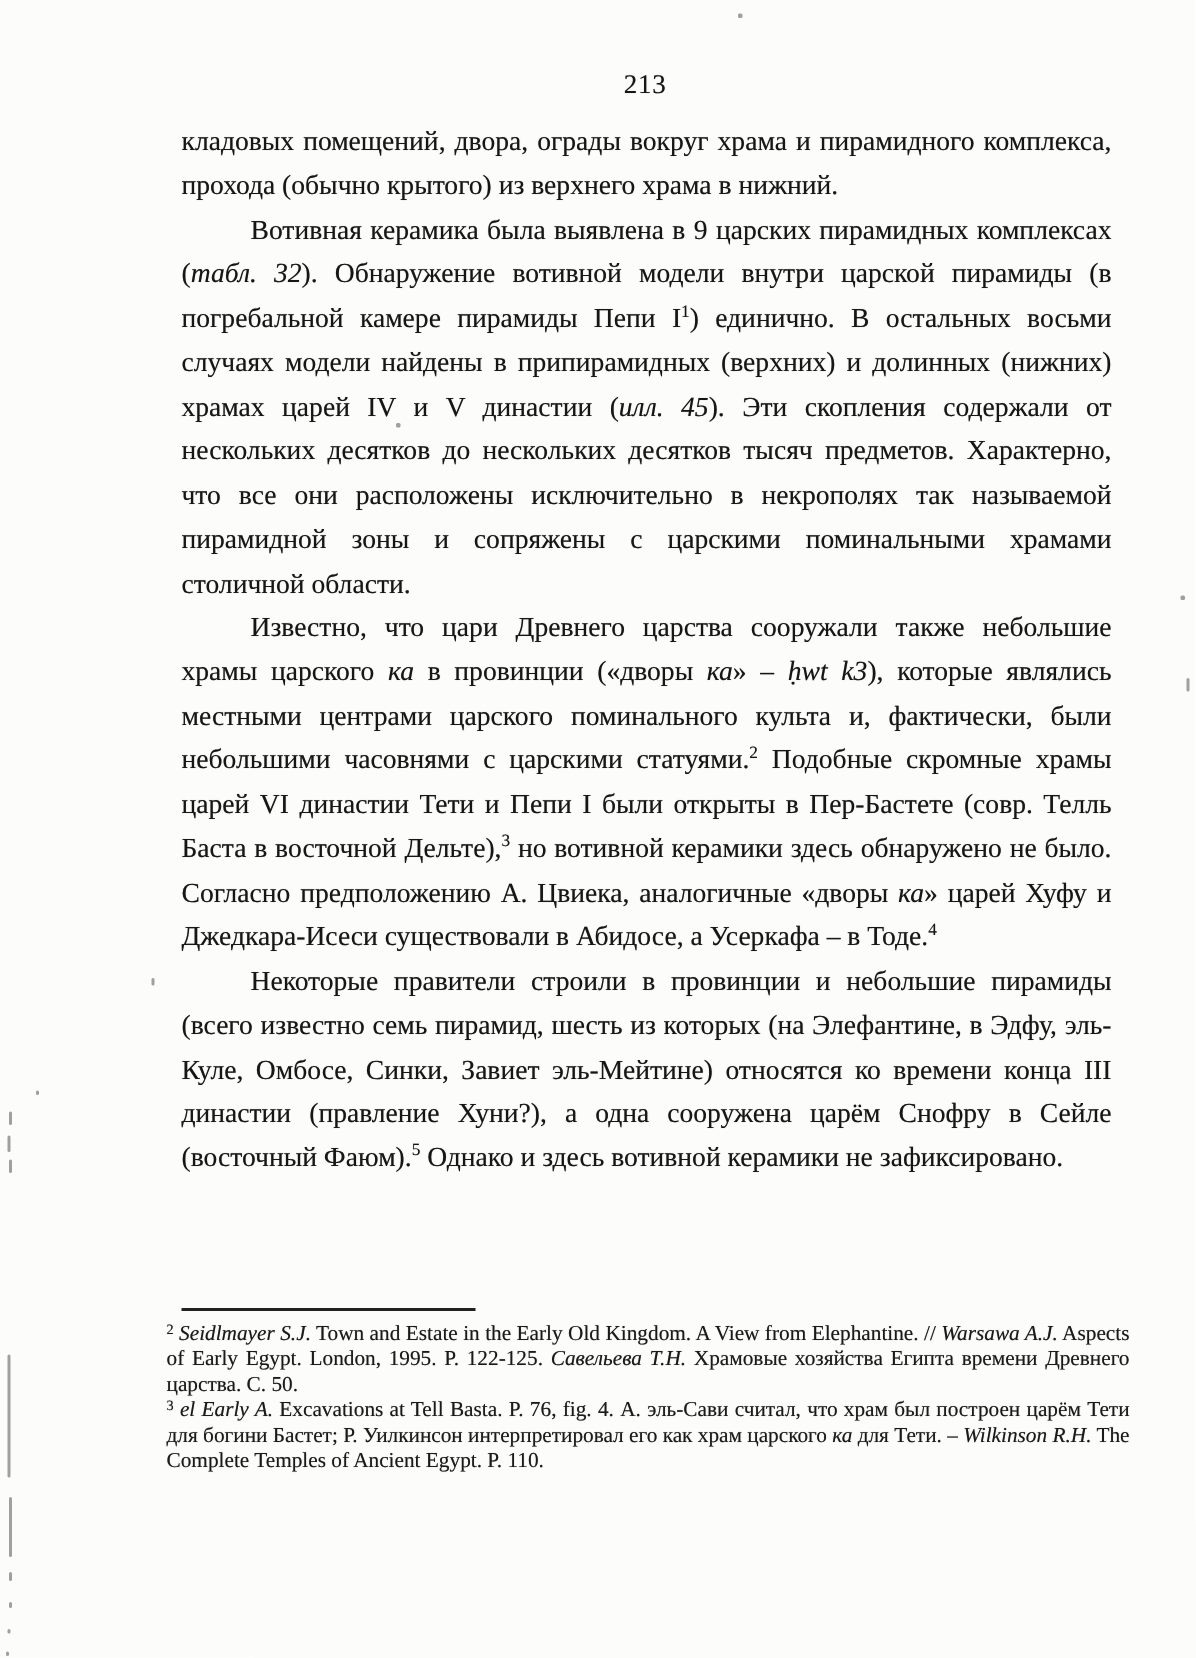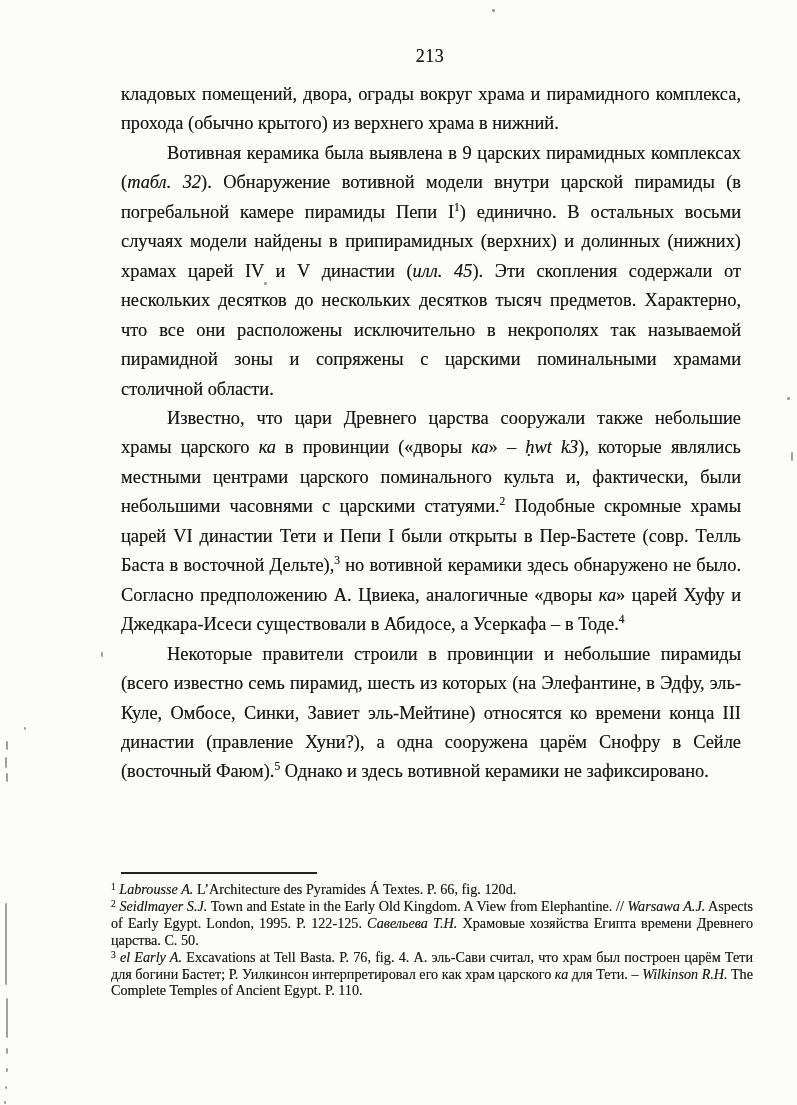--- a/index.html
+++ b/index.html
@@ -44,21 +44,20 @@
   <div class="bodytext">
       <p class="para"><span>кладовых помещений, двора, ограды вокруг храма и пирамидного комплекса, прохода (обычно крытого) из верхнего храма в нижний.</span></p>
       <p class="para indent"><span>Вотивная керамика была выявлена в 9 царских пирамидных комплексах (</span><i>табл. 32</i><span>). Обнаружение вотивной модели внутри царской пирамиды (в погребальной камере пирамиды Пепи I</span><sup class="fnref">1</sup><span>) единично. В остальных восьми случаях модели найдены в припирамидных (верхних) и долинных (нижних) храмах царей IV и V династии (</span><i>илл. 45</i><span>). Эти скопления содержали от нескольких десятков до нескольких десятков тысяч предметов. Характерно, что все они расположены исключительно в некрополях так называемой пирамидной зоны и сопряжены с царскими поминальными храмами столичной области.</span></p>
       <p class="para indent"><span>Известно, что цари Древнего царства сооружали также небольшие храмы царского </span><i>ка</i><span> в провинции («дворы </span><i>ка</i><span>» – </span><i>ḥwt k3</i><span>), которые являлись местными центрами царского поминального культа и, фактически, были небольшими часовнями с царскими статуями.</span><sup class="fnref">2</sup><span> Подобные скромные храмы царей VI династии Тети и Пепи I были открыты в Пер-Бастете (совр. Телль Баста в восточной Дельте),</span><sup class="fnref">3</sup><span> но вотивной керамики здесь обнаружено не было. Согласно предположению А. Цвиека, аналогичные «дворы </span><i>ка</i><span>» царей Хуфу и Джедкара-Исеси существовали в Абидосе, а Усеркафа – в Тоде.</span><sup class="fnref">4</sup></p>
       <p class="para indent"><span>Некоторые правители строили в провинции и небольшие пирамиды (всего известно семь пирамид, шесть из которых (на Элефантине, в Эдфу, эль-Куле, Омбосе, Синки, Завиет эль-Мейтине) относятся ко времени конца III династии (правление Хуни?), а одна сооружена царём Снофру в Сейле (восточный Фаюм).</span><sup class="fnref">5</sup><span> Однако и здесь вотивной керамики не зафиксировано.</span></p>
     </div>
 
   <div class="footnotes">
     <div class="fnsep"></div>
     <div id="fnlist">
-        <div class="footnote"><sup class="fnmark">1</sup> <i>Labrousse A.</i><span> L’Architecture des Pyramides Á Textes. P. 66, fig. 120d.</span></div>
         <div class="footnote"><sup class="fnmark">2</sup> <i>Seidlmayer S.J.</i><span> Town and Estate in the Early Old Kingdom. A View from Elephantine. // </span><i>Warsawa A.J.</i><span> Aspects of Early Egypt. London, 1995. P. 122-125. </span><i>Савельева Т.Н.</i><span> Храмовые хозяйства Египта времени Древнего царства. С. 50.</span></div>
         <div class="footnote"><sup class="fnmark">3</sup> <i>el Early A.</i><span> Excavations at Tell Basta. P. 76, fig. 4. А. эль-Сави считал, что храм был построен царём Тети для богини Бастет; Р. Уилкинсон интерпретировал его как храм царского </span><i>ка</i><span> для Тети. – </span><i>Wilkinson R.H.</i><span> The Complete Temples of Ancient Egypt. P. 110.</span></div>
       </div>
   </div>
 
   <div class="speck" style="left:492px;top:9px;width:3px;height:3px;"></div>
   <div class="speck" style="left:264px;top:282px;width:3px;height:3px;"></div>
   <div class="speck" style="left:787px;top:397px;width:3px;height:3px;"></div>
   <div class="speck" style="left:791px;top:452px;width:2px;height:9px;"></div>
   <div class="speck" style="left:101px;top:652px;width:2px;height:5px;"></div>

